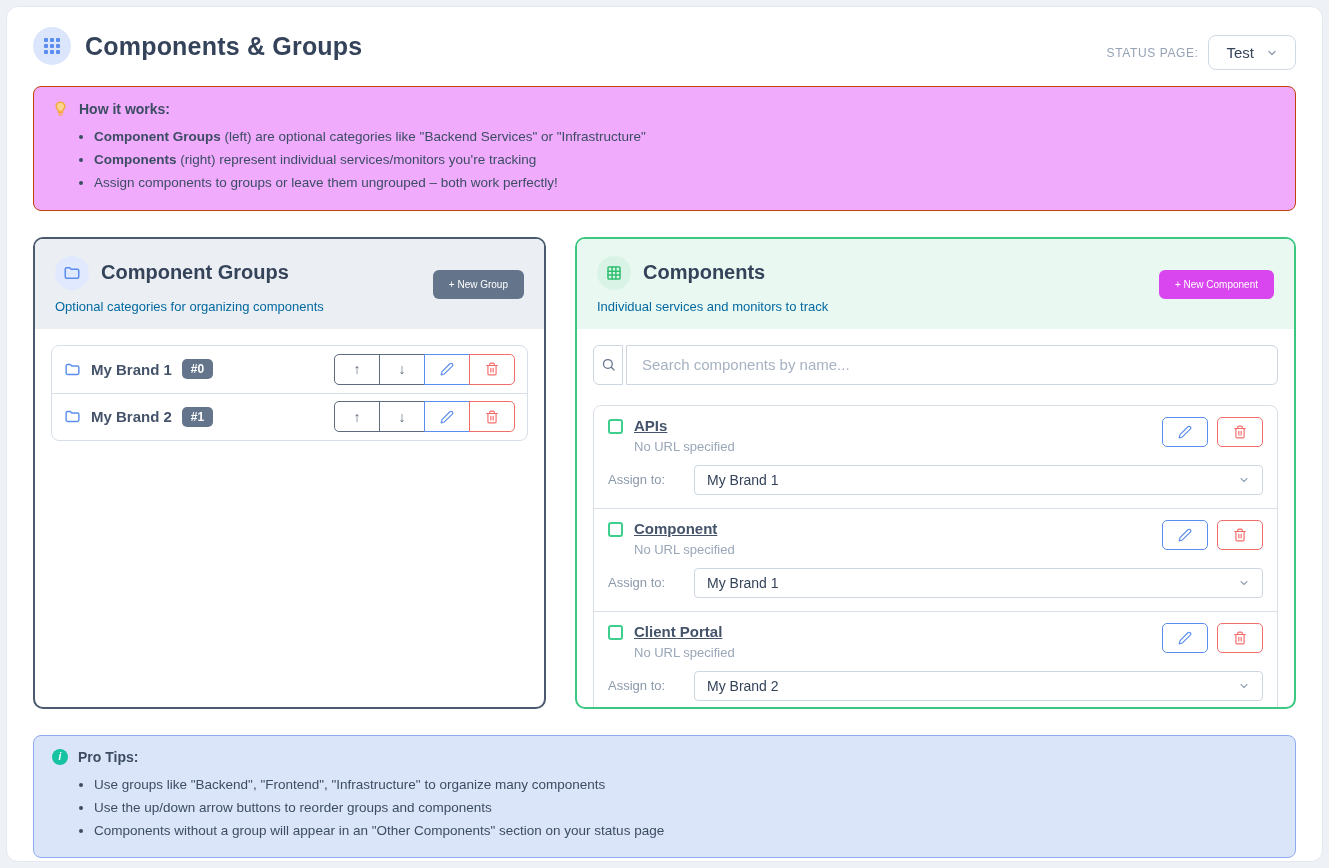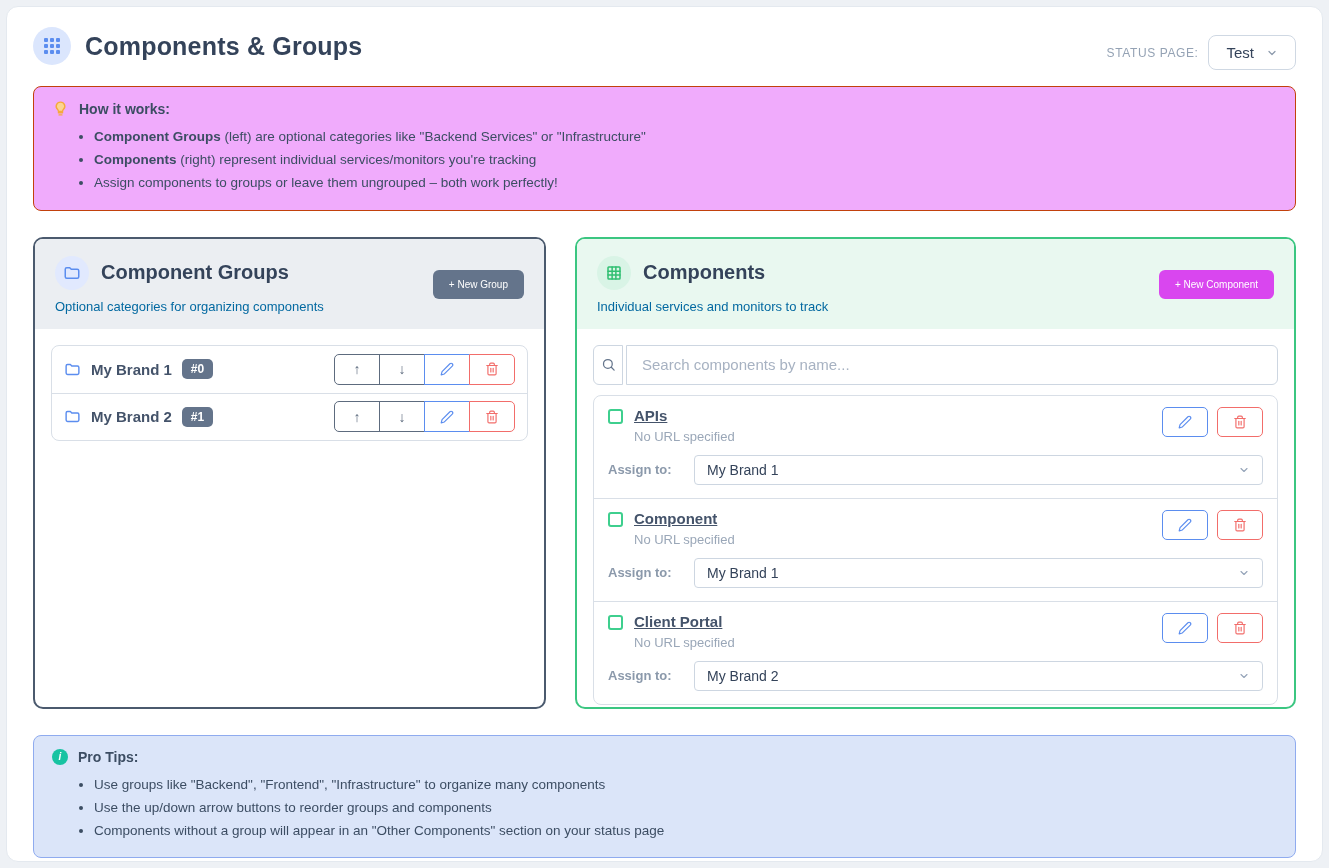--- a/index.html
+++ b/index.html
@@ -85,21 +85,21 @@
     font-size: 14px; padding: 0; font-family: inherit;
   }
   .btn-group button + button { margin-left: -1px; }
   .btn-move { border: 1px solid #5d6b7e; color: #5d6b7e; }
   .btn-edit-g { border: 1px solid #5b8def; position: relative; z-index: 1; }
   .btn-del-g { border: 1px solid #f26d6a; position: relative; z-index: 1; }
   .btn-group button:first-child { border-radius: 5px 0 0 5px; }
   .btn-group button:last-child { border-radius: 0 5px 5px 0; }
 
   
-  .search-row { display: flex; margin-bottom: 10px; height: 40px; }
+  .search-row { display: flex; margin-bottom: 20px; height: 40px; }
   .search-icon-box {
     width: 30px; border: 1px solid #cdd6e1; border-radius: 6px 0 0 6px;
     display: flex; align-items: center; justify-content: center; background: #fff; flex: 0 0 auto;
   }
   .search-input {
     flex: 1; margin-left: 3px; border: 1px solid #cdd6e1; border-radius: 0 6px 6px 0;
     padding: 0 15px; font-size: 15px; color: #34435a; outline: none; font-family: inherit; background: #fff;
   }
   .search-input::placeholder { color: #a7b2c2; }
 
@@ -112,21 +112,21 @@
   .component-name { font-weight: 700; font-size: 15px; color: #44536a; text-decoration: underline; }
   .component-url { margin-top: 5px; font-size: 13px; color: #9aa7b8; }
   .component-actions { margin-left: auto; display: flex; gap: 9px; }
   .component-actions button {
     width: 46px; height: 30px; border-radius: 5px; background: #fff; cursor: pointer;
     display: flex; align-items: center; justify-content: center; padding: 0;
   }
   .btn-edit-c { border: 1px solid #5b8def; }
   .btn-del-c { border: 1px solid #f26d6a; }
   .assign-row { display: flex; align-items: center; margin-top: 11px; }
-  .assign-label { font-size: 13px; color: #8b99ab; width: 66px; flex: 0 0 auto; font-weight: bold; }
+  .assign-label { font-size: 13px; color: #8b99ab; width: 66px; flex: 0 0 auto; }
   .assign-select {
     flex: 1; height: 30px; border: 1px solid #cdd6e1; border-radius: 4px; background: #fff;
     display: flex; align-items: center; justify-content: space-between;
     padding: 0 12px; font-size: 14px; color: #34435a; cursor: pointer; margin-left: 20px;
   }
 </style>
 </head>
 <body>
 
 <div class="app-card">

